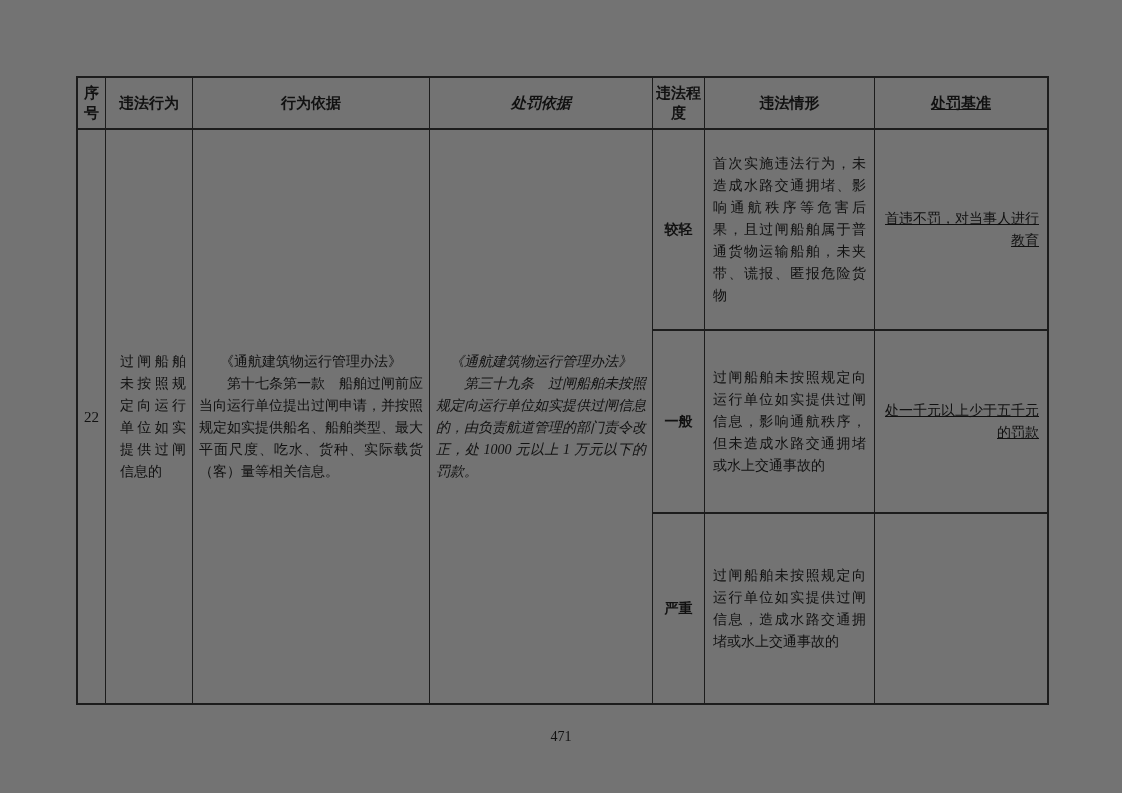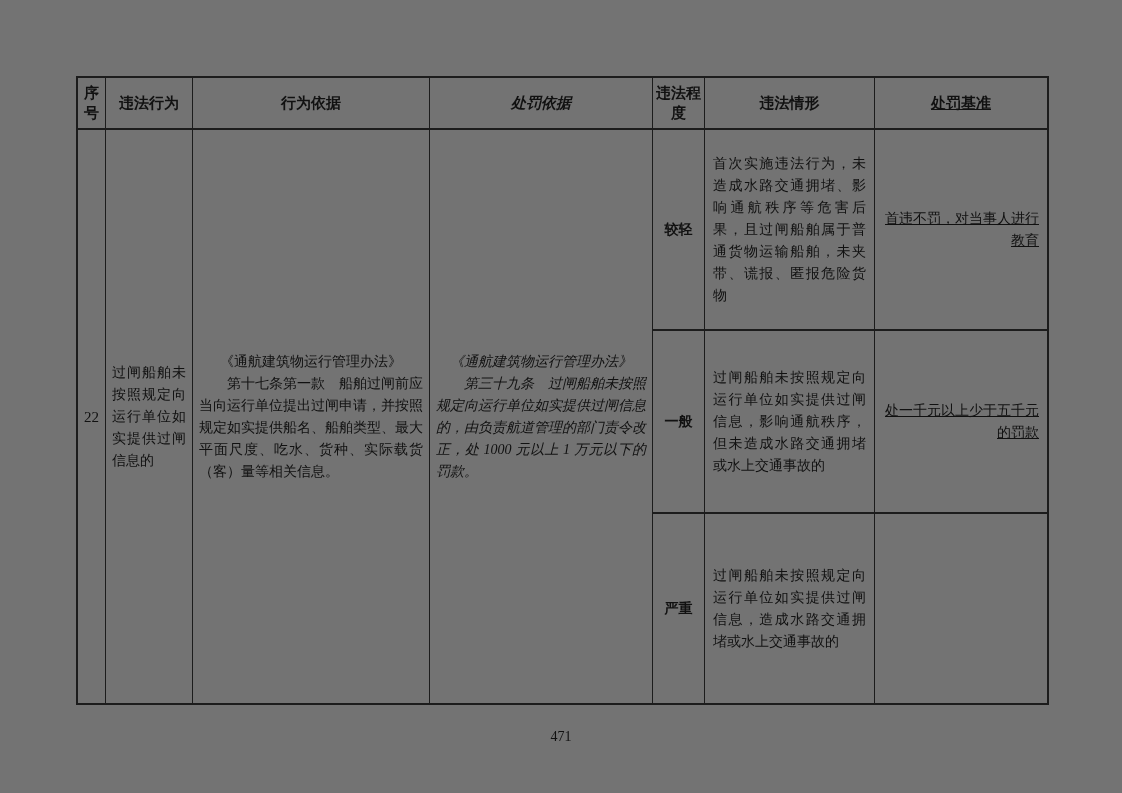--- a/index.html
+++ b/index.html
@@ -46,21 +46,21 @@
     border-bottom-width: 2px;
   }
   .subsep { border-bottom-width: 2px; }
   
   .c1 { grid-column: 1; } .c2 { grid-column: 2; } .c3 { grid-column: 3; }
   .c4 { grid-column: 4; font-style: italic; } .c5 { grid-column: 5; } .c6 { grid-column: 6; }
   .c7 { grid-column: 7; text-decoration: underline; }
   .r1 { grid-row: 1; } .r2 { grid-row: 2; } .r3 { grid-row: 3; } .r4 { grid-row: 4; }
   .rspan { grid-row: 2 / 5; border-bottom: none; }
   .seq-cell { justify-content: center; font-size: 15px; }
-  .behavior-cell { padding: 0 6px; }
+  .behavior-cell { padding: 0 6px; margin-left: 8px; }
   .behavior-cell .btext { text-align: justify; width: 100%; }
   .basis-cell { padding: 0 6px; }
   .basis-inner { width: 100%; }
   .basis-title { text-align: center; }
   .basis-body { text-align: justify; text-indent: 2em; }
   .degree-cell { justify-content: center; text-align: right; font-weight: bold; }
   .circ-cell, .std-cell { padding: 0 8px; }
   .circ-cell > div, .std-cell > div { width: 100%; text-align: justify; }
   .std-cell > div { text-align: right; }
   .page-number {

